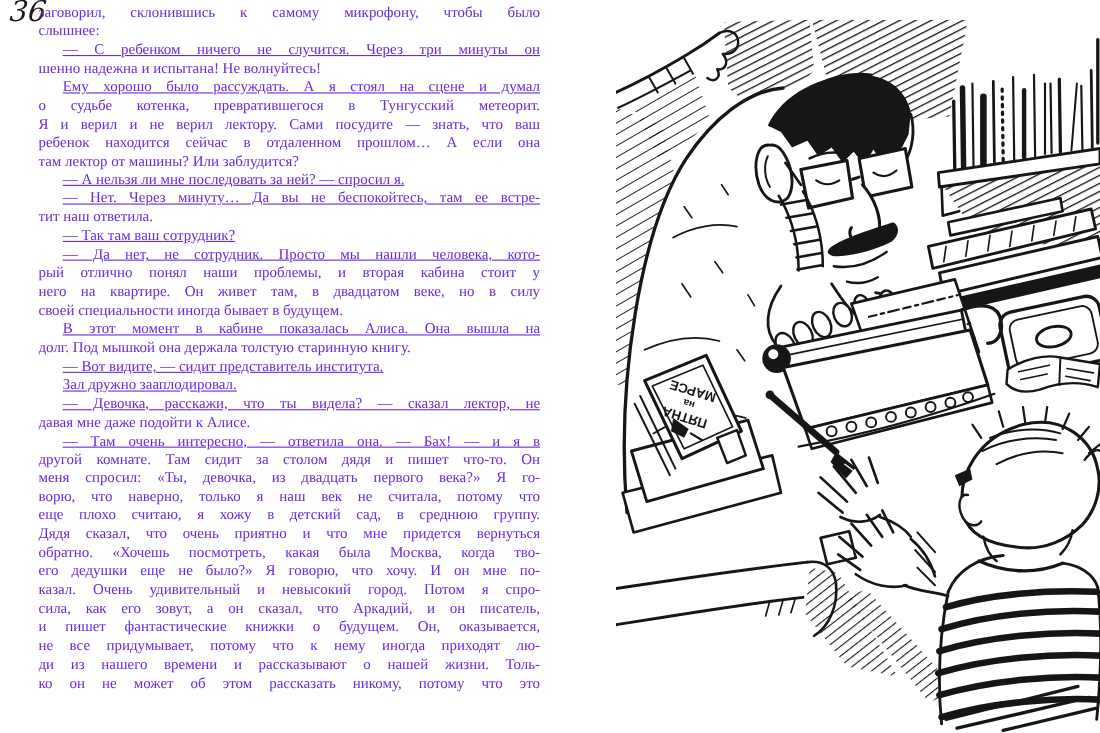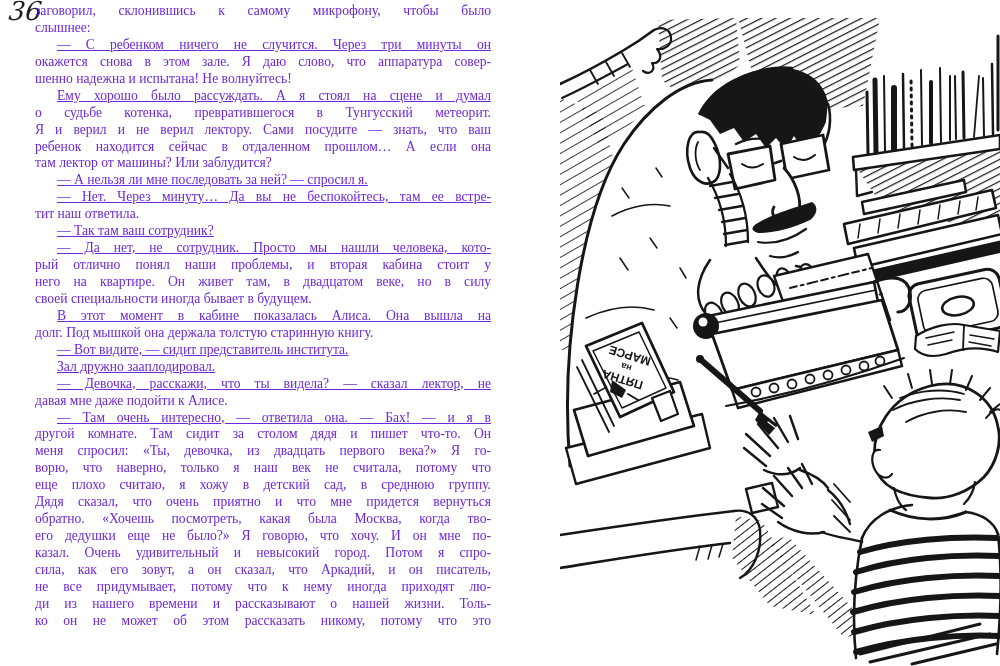--- a/index.html
+++ b/index.html
@@ -29,21 +29,20 @@
 <body>
 
 <div class="spread">
 
   <div>
     <div class="pagenum">36</div>
     <div class="textcol">
         <div class="line">заговорил, склонившись к самому микрофону, чтобы было</div>
         <div class="line end">слышнее:</div>
         <div class="line indent">— С ребенком ничего не случится. Через три минуты он</div>
-        <div class="line">окажется снова в этом зале. Я даю слово, что аппаратура совер-</div>
         <div class="line end">шенно надежна и испытана! Не волнуйтесь!</div>
         <div class="line indent">Ему хорошо было рассуждать. А я стоял на сцене и думал</div>
         <div class="line">о судьбе котенка, превратившегося в Тунгусский метеорит.</div>
         <div class="line">Я и верил и не верил лектору. Сами посудите — знать, что ваш</div>
         <div class="line">ребенок находится сейчас в отдаленном прошлом… А если она</div>
         <div class="line end">там лектор от машины? Или заблудится?</div>
         <div class="line indent end">— А нельзя ли мне последовать за ней? — спросил я.</div>
         <div class="line indent">— Нет. Через минуту… Да вы не беспокойтесь, там ее встре-</div>
         <div class="line end">тит наш ответила.</div>
         <div class="line indent end">— Так там ваш сотрудник?</div>
@@ -60,20 +59,21 @@
         <div class="line indent">— Там очень интересно, — ответила она. — Бах! — и я в</div>
         <div class="line">другой комнате. Там сидит за столом дядя и пишет что-то. Он</div>
         <div class="line">меня спросил: «Ты, девочка, из двадцать первого века?» Я го-</div>
         <div class="line">ворю, что наверно, только я наш век не считала, потому что</div>
         <div class="line">еще плохо считаю, я хожу в детский сад, в среднюю группу.</div>
         <div class="line">Дядя сказал, что очень приятно и что мне придется вернуться</div>
         <div class="line">обратно. «Хочешь посмотреть, какая была Москва, когда тво-</div>
         <div class="line">его дедушки еще не было?» Я говорю, что хочу. И он мне по-</div>
         <div class="line">казал. Очень удивительный и невысокий город. Потом я спро-</div>
         <div class="line">сила, как его зовут, а он сказал, что Аркадий, и он писатель,</div>
+        <div class="line">и пишет фантастические книжки о будущем. Он, оказывается,</div>
         <div class="line">не все придумывает, потому что к нему иногда приходят лю-</div>
         <div class="line">ди из нашего времени и рассказывают о нашей жизни. Толь-</div>
         <div class="line">ко он не может об этом рассказать никому, потому что это</div>
       </div>
   </div>
 
   <div>
   <svg class="illus" viewBox="0 0 440 648" xmlns="http://www.w3.org/2000/svg">
     <defs>
       <pattern id="hA" width="6.5" height="6.5" patternUnits="userSpaceOnUse" patternTransform="rotate(63)">

